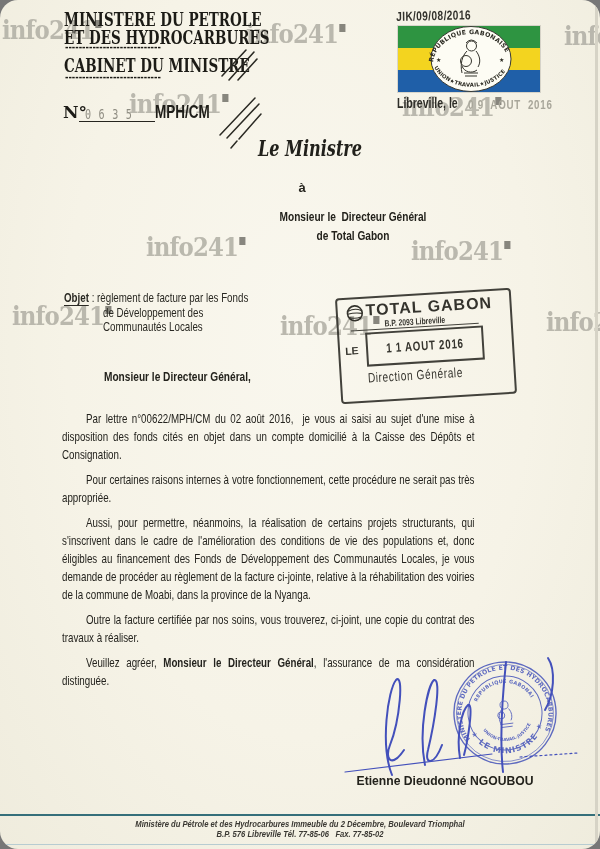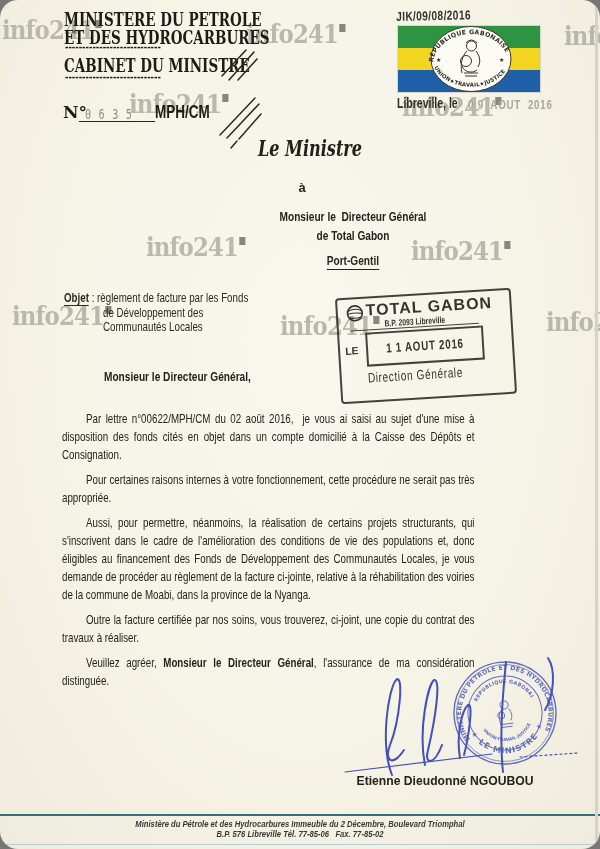--- a/index.html
+++ b/index.html
@@ -107,23 +107,20 @@
   <div class="abs cx z2" style="left:397px;top:95px;font-size:14px;font-weight:bold;color:#2e2d28;">Libreville, le</div>
   <div class="abs cx pre z2" style="left:468px;top:97px;font-size:13px;font-weight:bold;color:#a8a69a;letter-spacing:1px;">0 9  AOUT  2016</div>
 
   <div class="abs z2" style="left:230px;top:134px;width:160px;text-align:center;font-family:'DejaVu Serif',serif;font-style:italic;font-weight:bold;font-size:23px;color:#21201b;transform:scaleX(.7);transform-origin:50% 0;">Le Ministre</div>
   <div class="abs z2" style="left:290px;top:180px;width:24px;text-align:center;font-size:13px;font-weight:bold;">à</div>
 
   <div class="abs z2" style="left:251px;top:208px;width:204px;text-align:center;font-weight:bold;font-size:13.5px;line-height:18.5px;color:#23221c;">
     <div class="cxc pre">Monsieur le  Directeur Général</div>
     <div class="cxc">de Total Gabon</div>
   </div>
-  <div class="abs z2" style="left:251px;top:251px;width:204px;text-align:center;">
-    <span class="cxc" style="display:inline-block;font-weight:bold;font-size:13.5px;border-bottom:1.5px solid #23221c;padding-bottom:1px;">Port-Gentil</span>
-  </div>
 
   <div class="abs cx z2" style="left:64px;top:290px;font-size:13px;color:#2a2923;white-space:nowrap;">
     <span style="font-weight:bold;border-bottom:1.5px solid #2a2923;">Objet</span><span class="pre"> : </span><span>règlement de facture par les Fonds</span>
   </div>
   <div class="abs cx z2" style="left:103px;top:305px;font-size:13px;color:#2a2923;">de Développement des</div>
   <div class="abs cx z2" style="left:103px;top:319px;font-size:13px;color:#2a2923;">Communautés Locales</div>
 
   <div class="abs total-stamp z2">
     <svg class="abs" style="left:8px;top:5px" width="18" height="18" viewBox="0 0 18 18">
       <g stroke="#26251f" fill="none">

